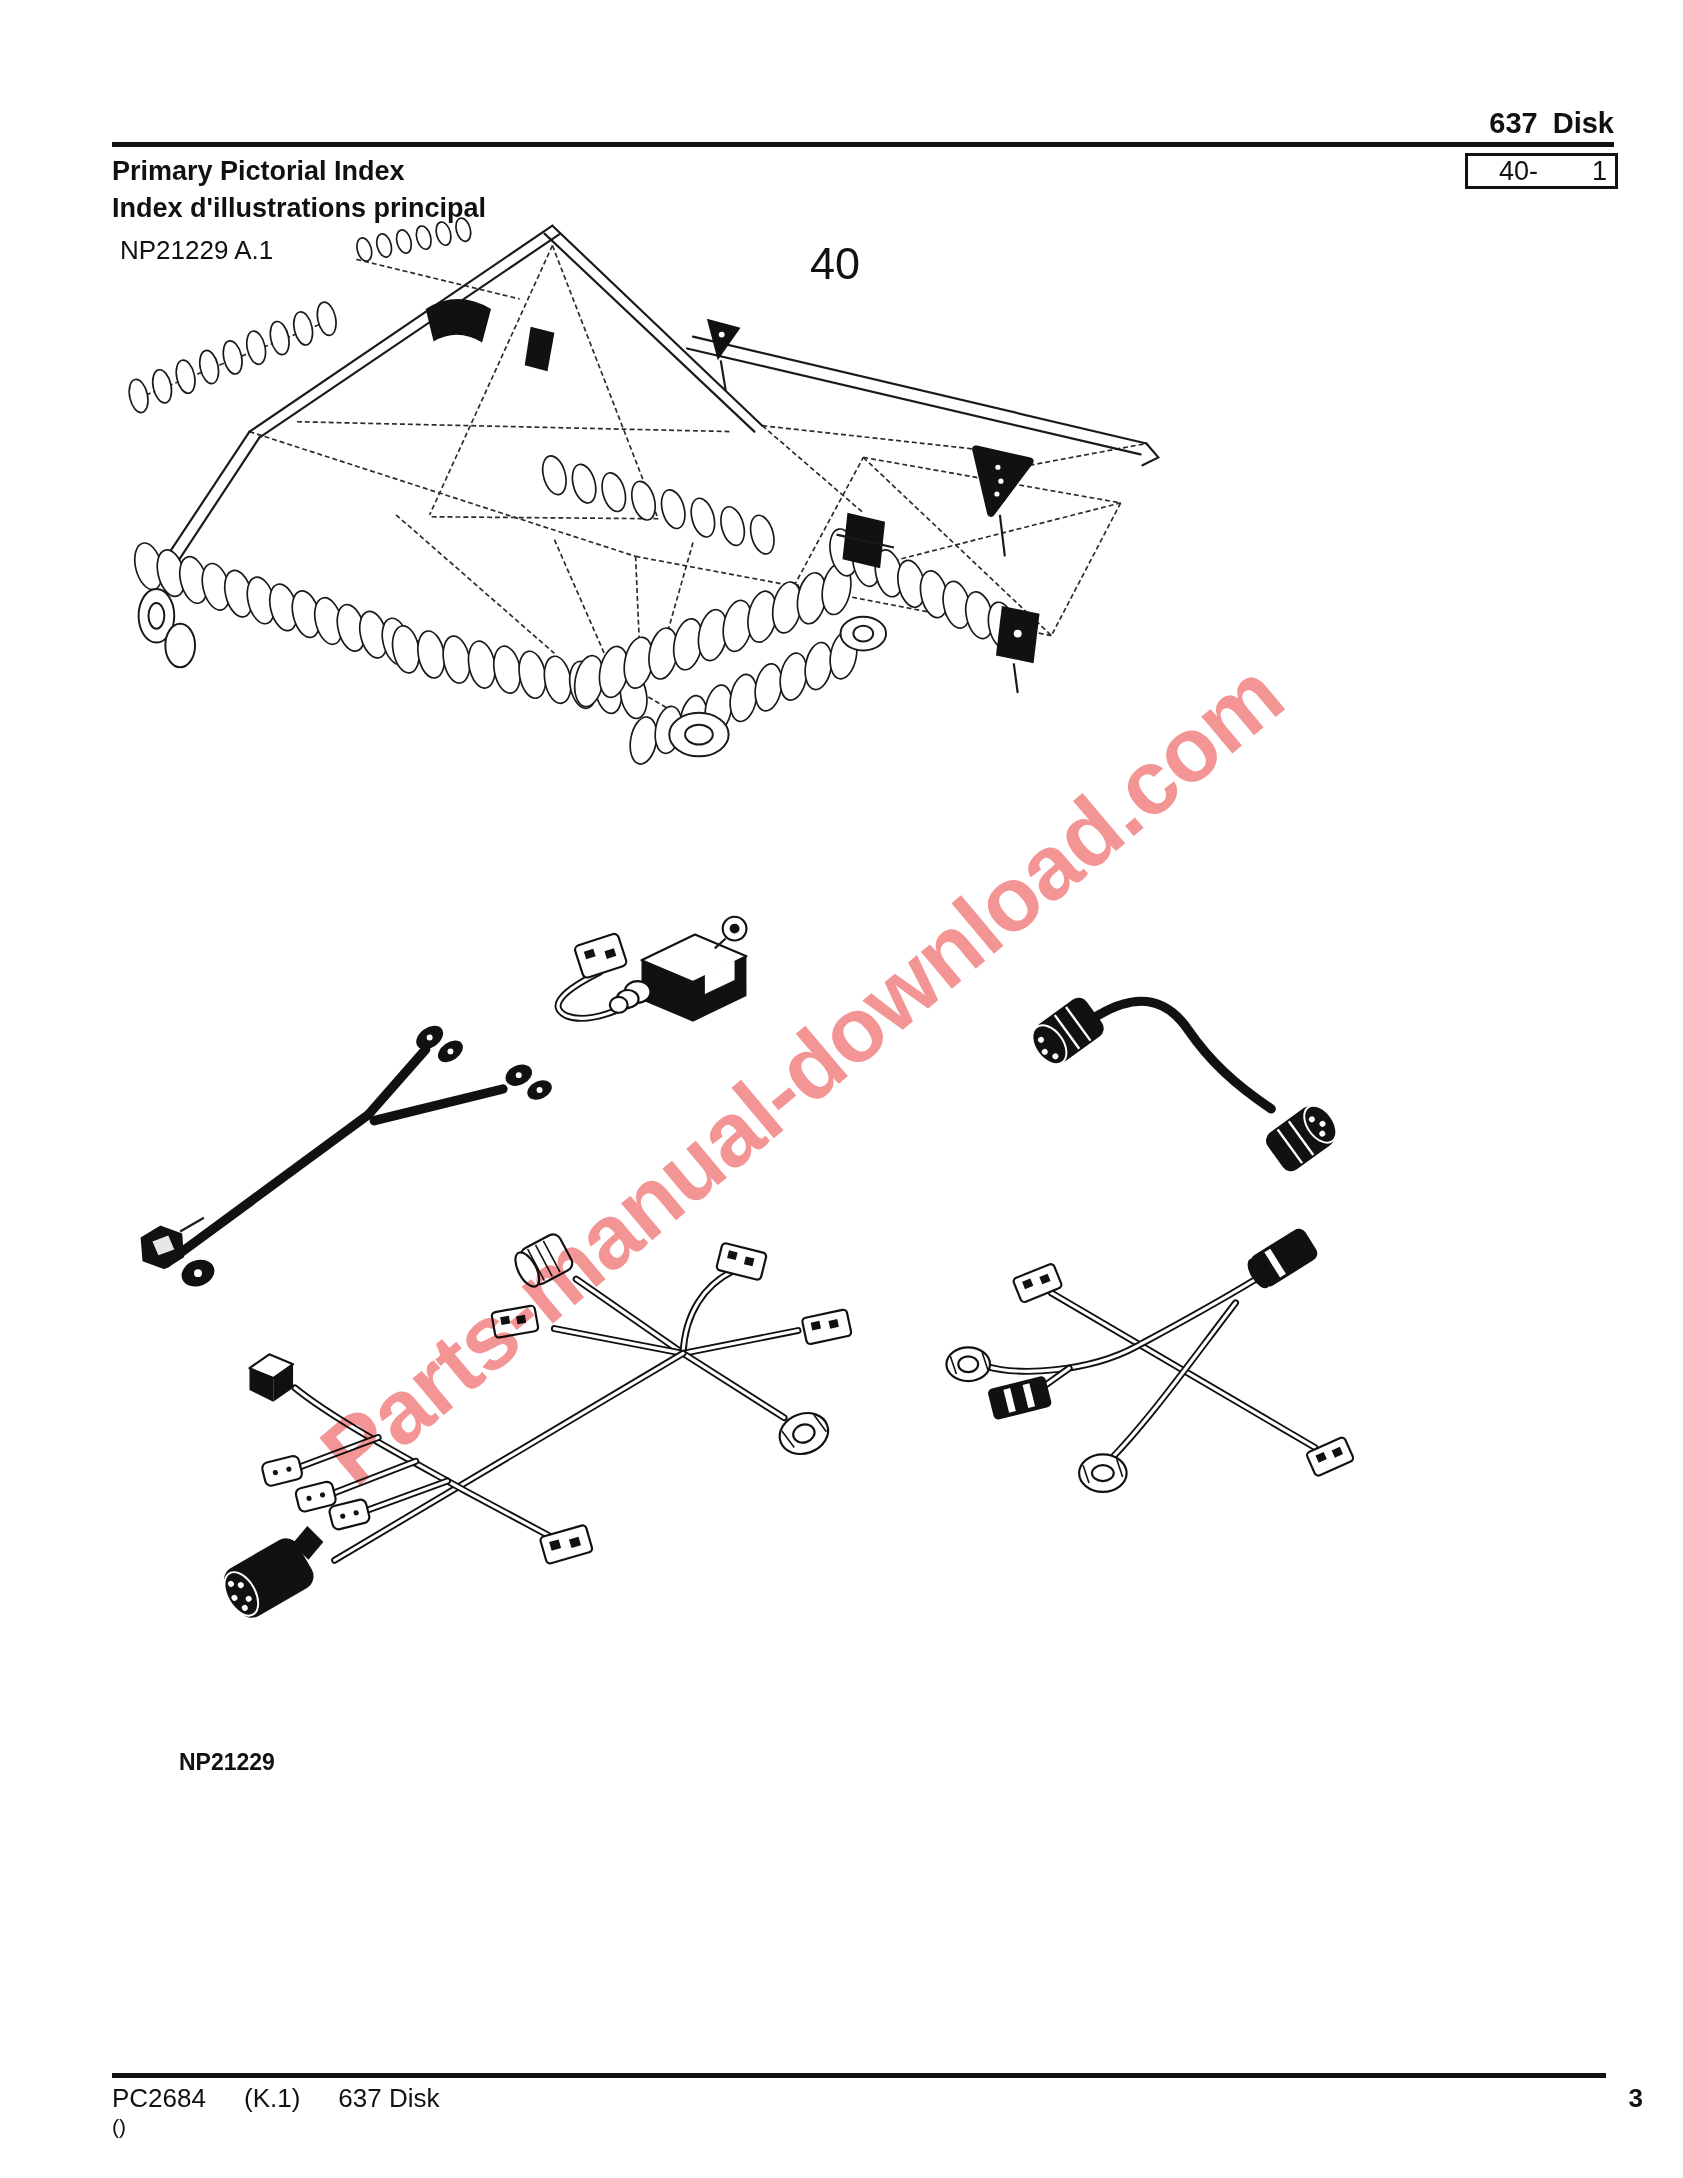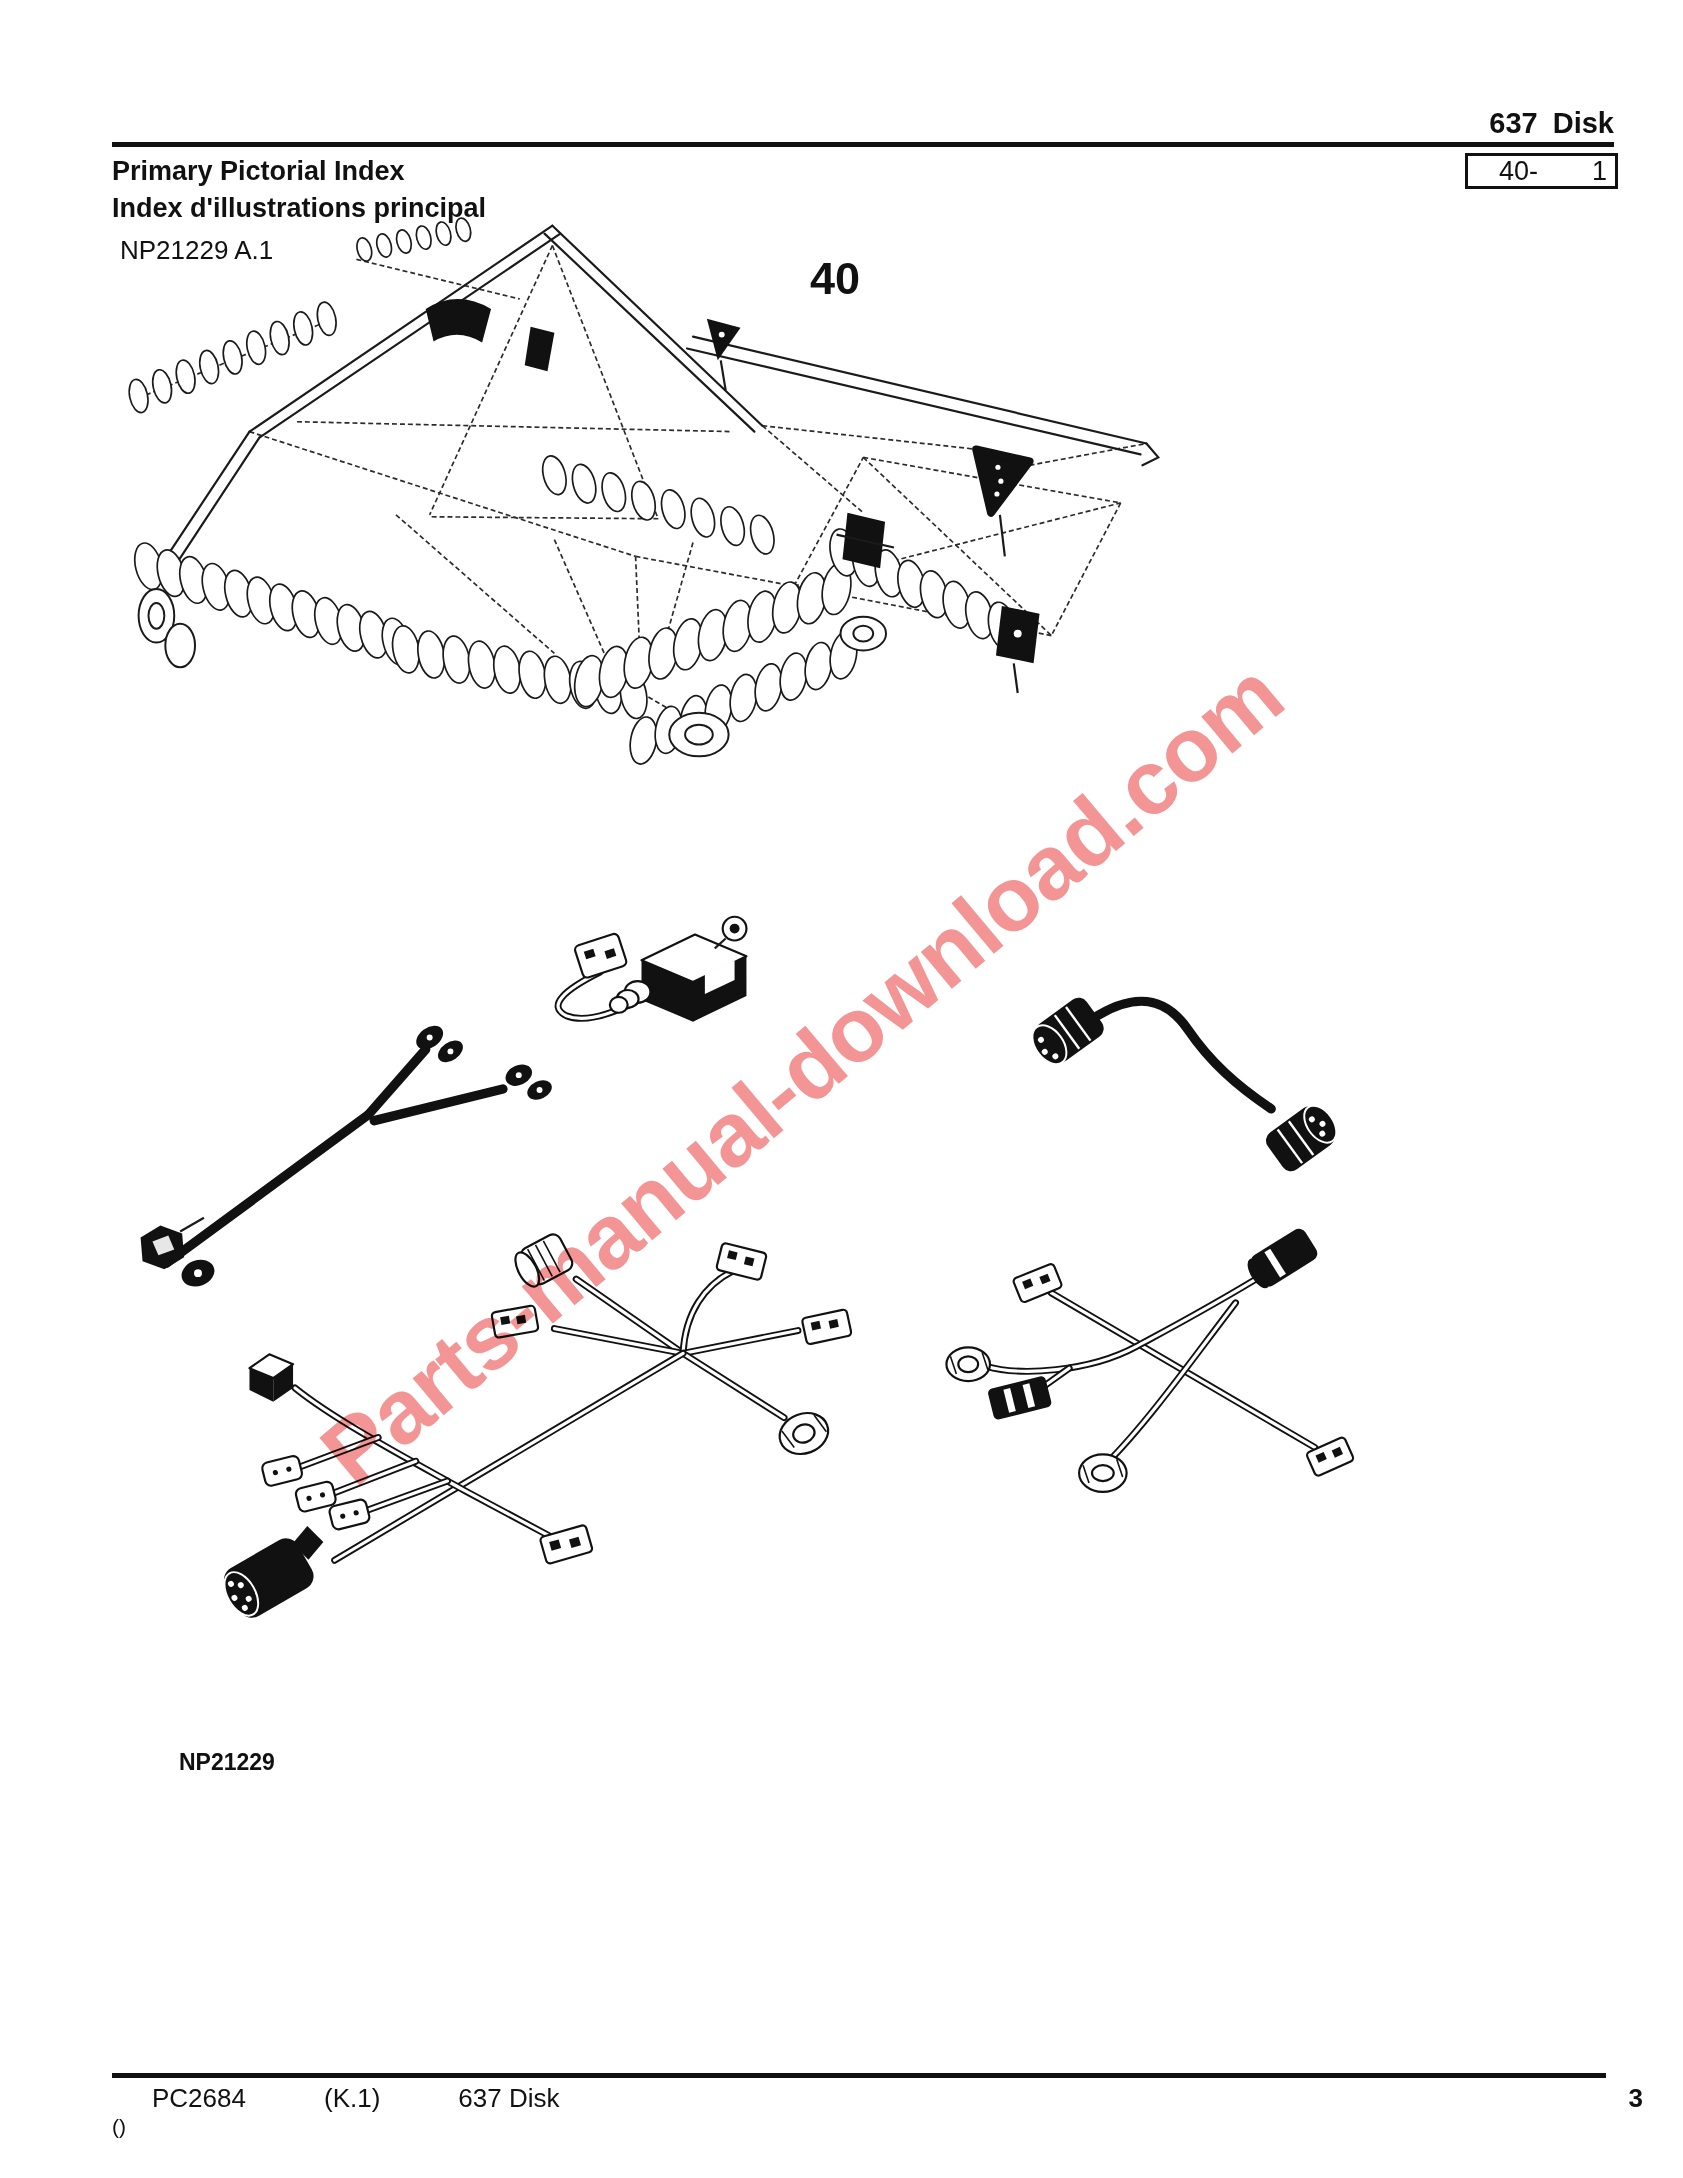--- a/index.html
+++ b/index.html
@@ -9,26 +9,26 @@
   
   #model-top{top:107px;left:0;width:1614px;text-align:right;font-size:29px;font-weight:bold;word-spacing:7px;}
   #top-rule{top:142px;left:112px;width:1502px;height:5px;background:#111;}
   #title-en{top:156px;left:112px;font-size:27px;font-weight:bold;line-height:31px;}
   #title-fr{top:193px;left:112px;font-size:27px;font-weight:bold;line-height:31px;}
   #fig-ref{top:235px;left:120px;font-size:26px;}
   #page-box{top:153px;left:1465px;width:147px;height:30px;border:3px solid #111;
             display:flex;align-items:center;justify-content:space-between;font-size:27px;}
   #page-box .l{padding-left:14px;margin-left:17px;} #page-box .r{padding-right:8px;}
   
-  #fig-num{top:253px;left:835px;transform:translateX(-50%);font-size:45px;font-weight:bold;}
+  #fig-num{top:238px;left:835px;transform:translateX(-50%);font-size:45px;font-weight:normal;}
   #img-label{top:1733px;left:179px;font-size:23px;font-weight:bold;margin-top:16px;}
   
   #bot-rule{top:2073px;left:112px;width:1494px;height:5px;background:#111;}
   #footer-line{top:2083px;left:112px;font-size:26px;}
-  #footer-line span{margin-right:38px;margin-left:40px;}
+  #footer-line span{margin-right:38px;}
   #footer-note{top:2115px;left:112px;font-size:21px;}
   #page-num{top:2083px;left:1465px;width:178px;text-align:right;font-size:26px;font-weight:bold;}
   
   #fig-svg{top:0;left:0;width:1683px;height:2178px;}
   .fr path{stroke:#1a1a1a;stroke-width:2.2;fill:none;stroke-linecap:round;}
   .fd path{stroke:#2b2b2b;stroke-width:1.7;fill:none;stroke-dasharray:5 3;}
   .gang ellipse{fill:#fff;stroke:#1a1a1a;stroke-width:1.7;}
   .wh ellipse{fill:#fff;stroke:#1a1a1a;stroke-width:2;}
   .bk{fill:#111;}
   .cw{fill:#fff;stroke:#111;stroke-width:2.2;stroke-linejoin:round;}

